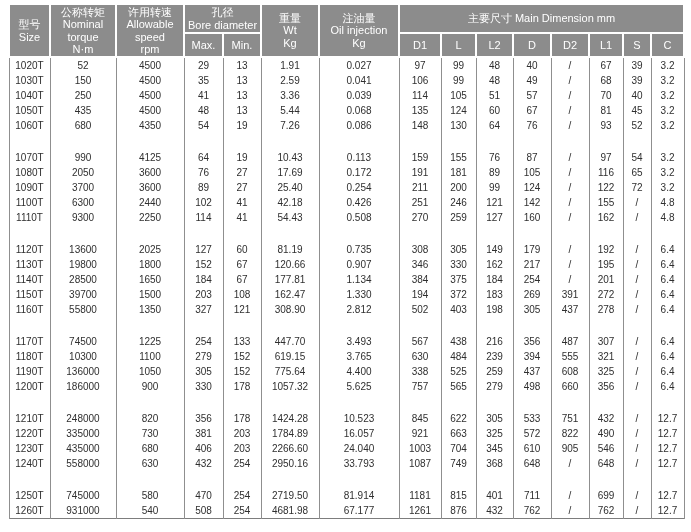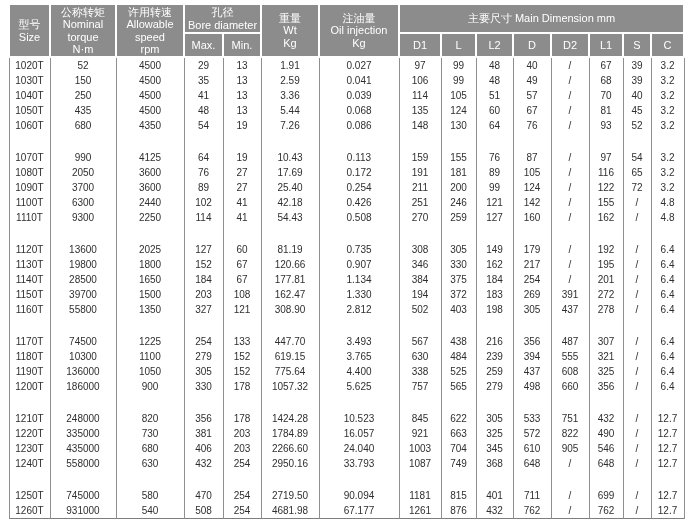--- a/index.html
+++ b/index.html
@@ -582,21 +582,21 @@
           <td></td>
           <td></td>
         </tr>
         <tr>
           <td>1250T</td>
           <td>745000</td>
           <td>580</td>
           <td>470</td>
           <td>254</td>
           <td>2719.50</td>
-          <td>90.094</td>
+          <td>81.914</td>
           <td>1181</td>
           <td>815</td>
           <td>401</td>
           <td>711</td>
           <td>/</td>
           <td>699</td>
           <td>/</td>
           <td>12.7</td>
         </tr>
         <tr>

